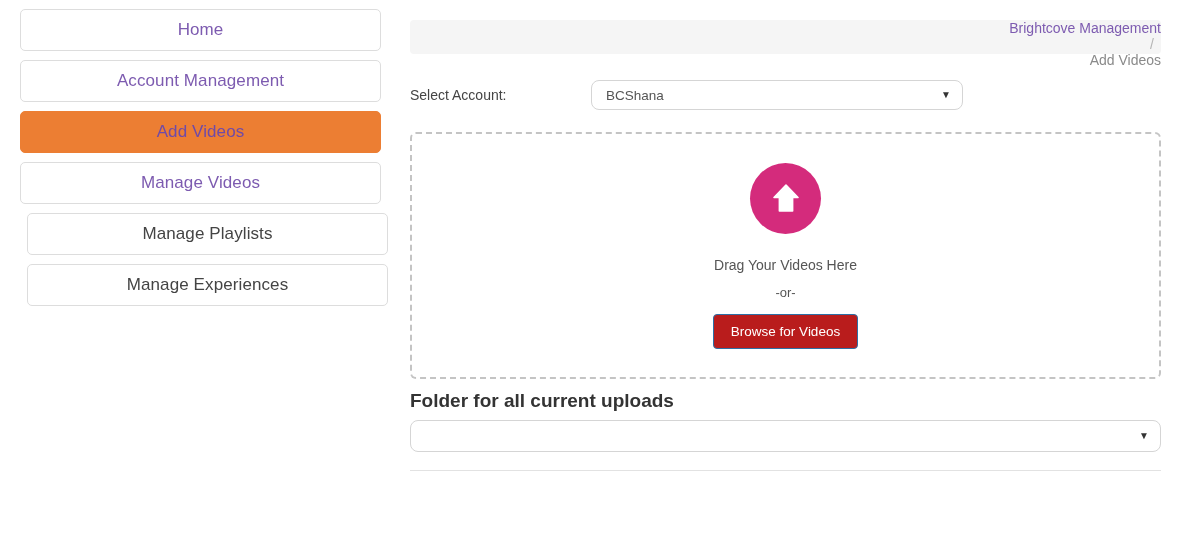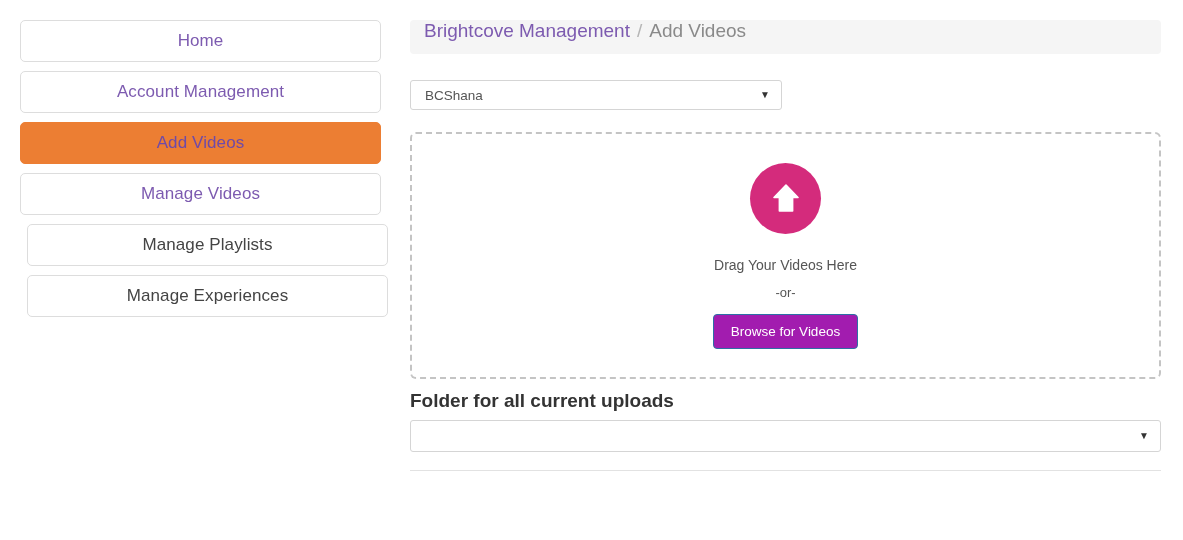--- a/index.html
+++ b/index.html
@@ -17,21 +17,21 @@
     position: relative;
     width: 1183px;
     height: 540px;
     background: #ffffff;
   }
 
   
   #sidebar {
     position: absolute;
     left: 20px;
-    top: 20px;
+    top: 9px;
     width: 361px;
   }
   .nav-btn {
     display: flex;
     align-items: center;
     justify-content: center;
     width: 361px;
     height: 42px;
     margin-bottom: 9px;
     background: #ffffff;
@@ -59,24 +59,25 @@
     top: 20px;
     width: 751px;
   }
 
   
   #breadcrumb {
     height: 34px;
     background: #f5f5f5;
     border-radius: 4px;
     display: flex;
-    align-items: flex-start;
+    align-items: flex-end;
     padding-left: 14px;
-    font-size: 19px;
+    font-size: 14px;
     color: #888888;
+    flex-direction: column;
   }
   #breadcrumb .crumb-link {
     color: #7d5bb0;
     cursor: pointer;
   }
   #breadcrumb .crumb-sep {
     color: #b5b5b5;
     margin: 0 7px;
   }
   #breadcrumb .crumb-current {
@@ -93,21 +94,21 @@
   #account-label {
     font-size: 14px;
     color: #444444;
     width: 181px;
   }
   .select-box {
     position: relative;
     height: 30px;
     background: #ffffff;
     border: 1px solid #d5d5d5;
-    border-radius: 3px;
+    border-radius: 8px;
     display: flex;
     align-items: center;
     padding: 0 30px 0 14px;
     font-size: 13.5px;
     color: #555555;
     cursor: pointer;
   }
   .select-box .caret {
     position: absolute;
     right: 11px;
@@ -146,21 +147,21 @@
     font-size: 14px;
     color: #555555;
     margin-bottom: 12px;
   }
   #or-text {
     font-size: 13px;
     color: #555555;
     margin-bottom: 14px;
   }
   #browse-btn {
-    background: #a21caf;
+    background: #b91c1c;
     border: 1px solid #2d6fa5;
     border-radius: 4px;
     color: #ffffff;
     font-size: 13.5px;
     padding: 9px 17px;
     cursor: pointer;
     font-family: "Liberation Sans", sans-serif;
   }
 
   
@@ -220,20 +221,21 @@
 
   <div id="main">
 
     <div id="breadcrumb">
       <span class="crumb-link">Brightcove Management</span>
       <span class="crumb-sep">/</span>
       <span class="crumb-current">Add Videos</span>
     </div>
 
     <div id="account-row">
+      <span id="account-label">Select Account:</span>
       <div class="select-box" id="account-select">
         <span>BCShana</span>
         <span class="caret">▼</span>
       </div>
     </div>
 
     <div id="dropzone">
       <div id="upload-circle">
         <svg width="40" height="40" viewBox="0 0 40 40" aria-hidden="true">
           <path d="M20 7 L32 19.5 L26.6 19.5 L26.6 33 L13.4 33 L13.4 19.5 L8 19.5 Z" fill="#ffffff" stroke="#ffffff" stroke-width="1.6" stroke-linejoin="round"></path>

